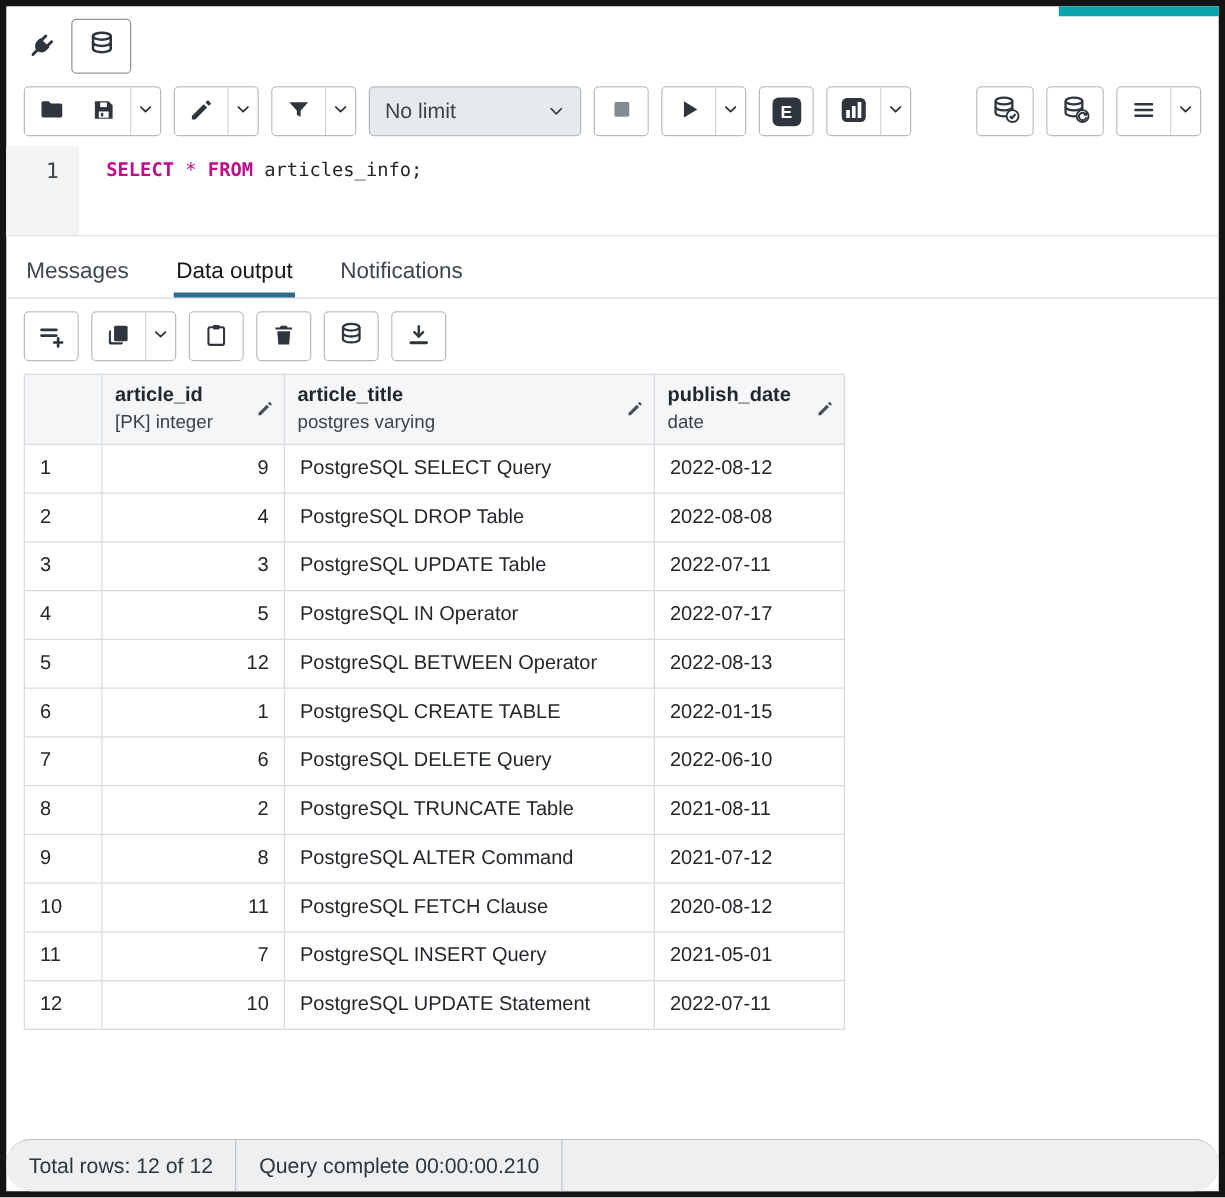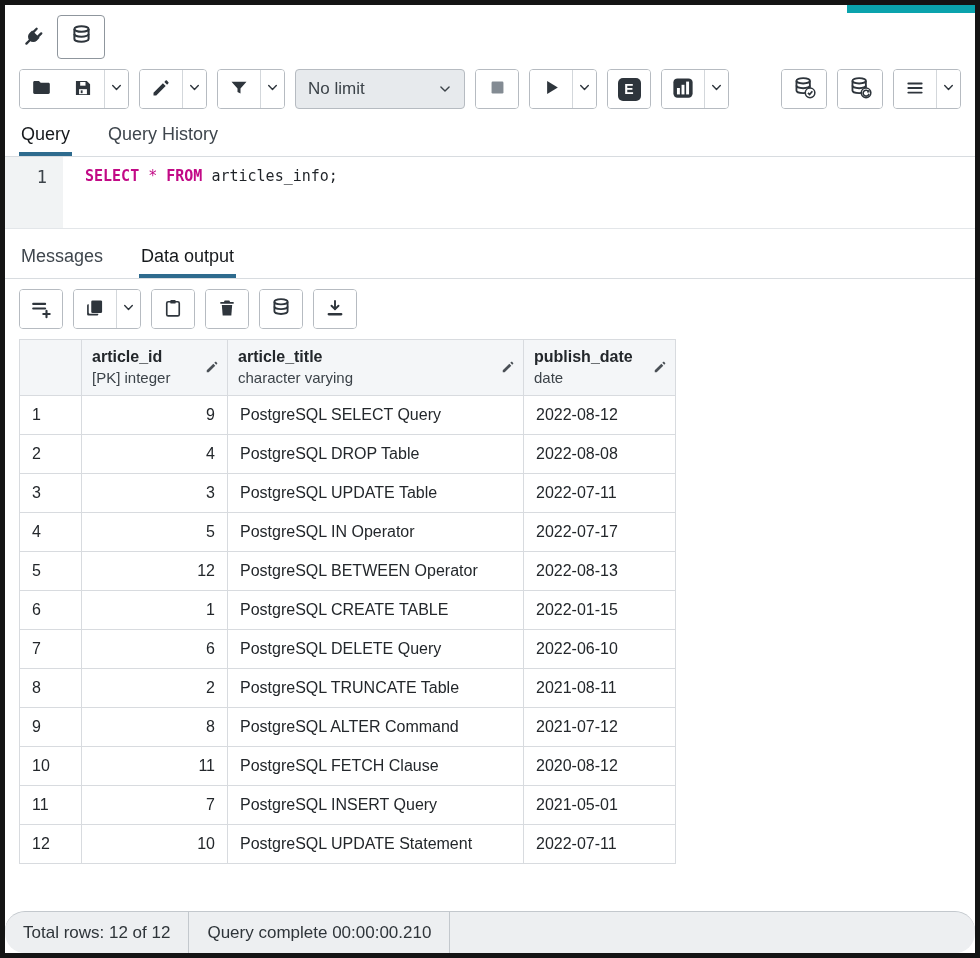--- a/index.html
+++ b/index.html
@@ -306,33 +306,30 @@
       <button class="tb-btn narrow">
         <span>
           <svg viewBox="0 0 24 24" width="13" height="13" fill="none" stroke="currentColor" stroke-width="2.6" stroke-linecap="round" stroke-linejoin="round">
               <polyline points="5 8.5 12 15.5 19 8.5"></polyline>
             </svg>
         </span>
       </button>
     </div>
   </div>
 
-  <div class="tabs">
-    <div class="tab active">Query</div>
-    <div class="tab">Query History</div>
-  </div>
 
   <div class="editor">
     <div class="gutter">1</div>
     <div class="code"><span class="kw">SELECT</span><span class="op"> * </span><span class="kw">FROM</span><span> articles_info;</span></div>
   </div>
 
   <div class="tabs output">
     <div class="tab">Messages</div>
     <div class="tab active">Data output</div>
+    <div class="tab">Notifications</div>
   </div>
 
   <div class="data-toolbar">
     <div class="btn-group">
       <button class="tb-btn">
         <span>
           <svg viewBox="0 0 24 24" width="22" height="22" fill="none" stroke="currentColor" stroke-width="2.3" stroke-linecap="round">
               <path d="M3.5 7.5h13M3.5 12.5h13"></path>
               <path d="M14.5 18.5h7M18 15v7"></path>
             </svg>
@@ -421,21 +418,21 @@
                 <svg viewBox="0 0 24 24" width="14" height="14" fill="#4a5056">
                     <path d="M3 17.7V21h3.3L17.6 9.7l-3.3-3.3L3 17.7zM20.9 6.4c.4-.4.4-1 0-1.4l-1.9-1.9c-.4-.4-1-.4-1.4 0l-1.6 1.6 3.3 3.3 1.6-1.6z"></path>
                   </svg>
               </span>
             </div>
           </th>
           <th>
             <div class="gh-inner">
               <div class="gh-text">
                 <div class="col-name">article_title</div>
-                <div class="col-type">character varying</div>
+                <div class="col-type">postgres varying</div>
               </div>
               <span class="gh-edit">
                 <svg viewBox="0 0 24 24" width="14" height="14" fill="#4a5056">
                     <path d="M3 17.7V21h3.3L17.6 9.7l-3.3-3.3L3 17.7zM20.9 6.4c.4-.4.4-1 0-1.4l-1.9-1.9c-.4-.4-1-.4-1.4 0l-1.6 1.6 3.3 3.3 1.6-1.6z"></path>
                   </svg>
               </span>
             </div>
           </th>
           <th>
             <div class="gh-inner">

